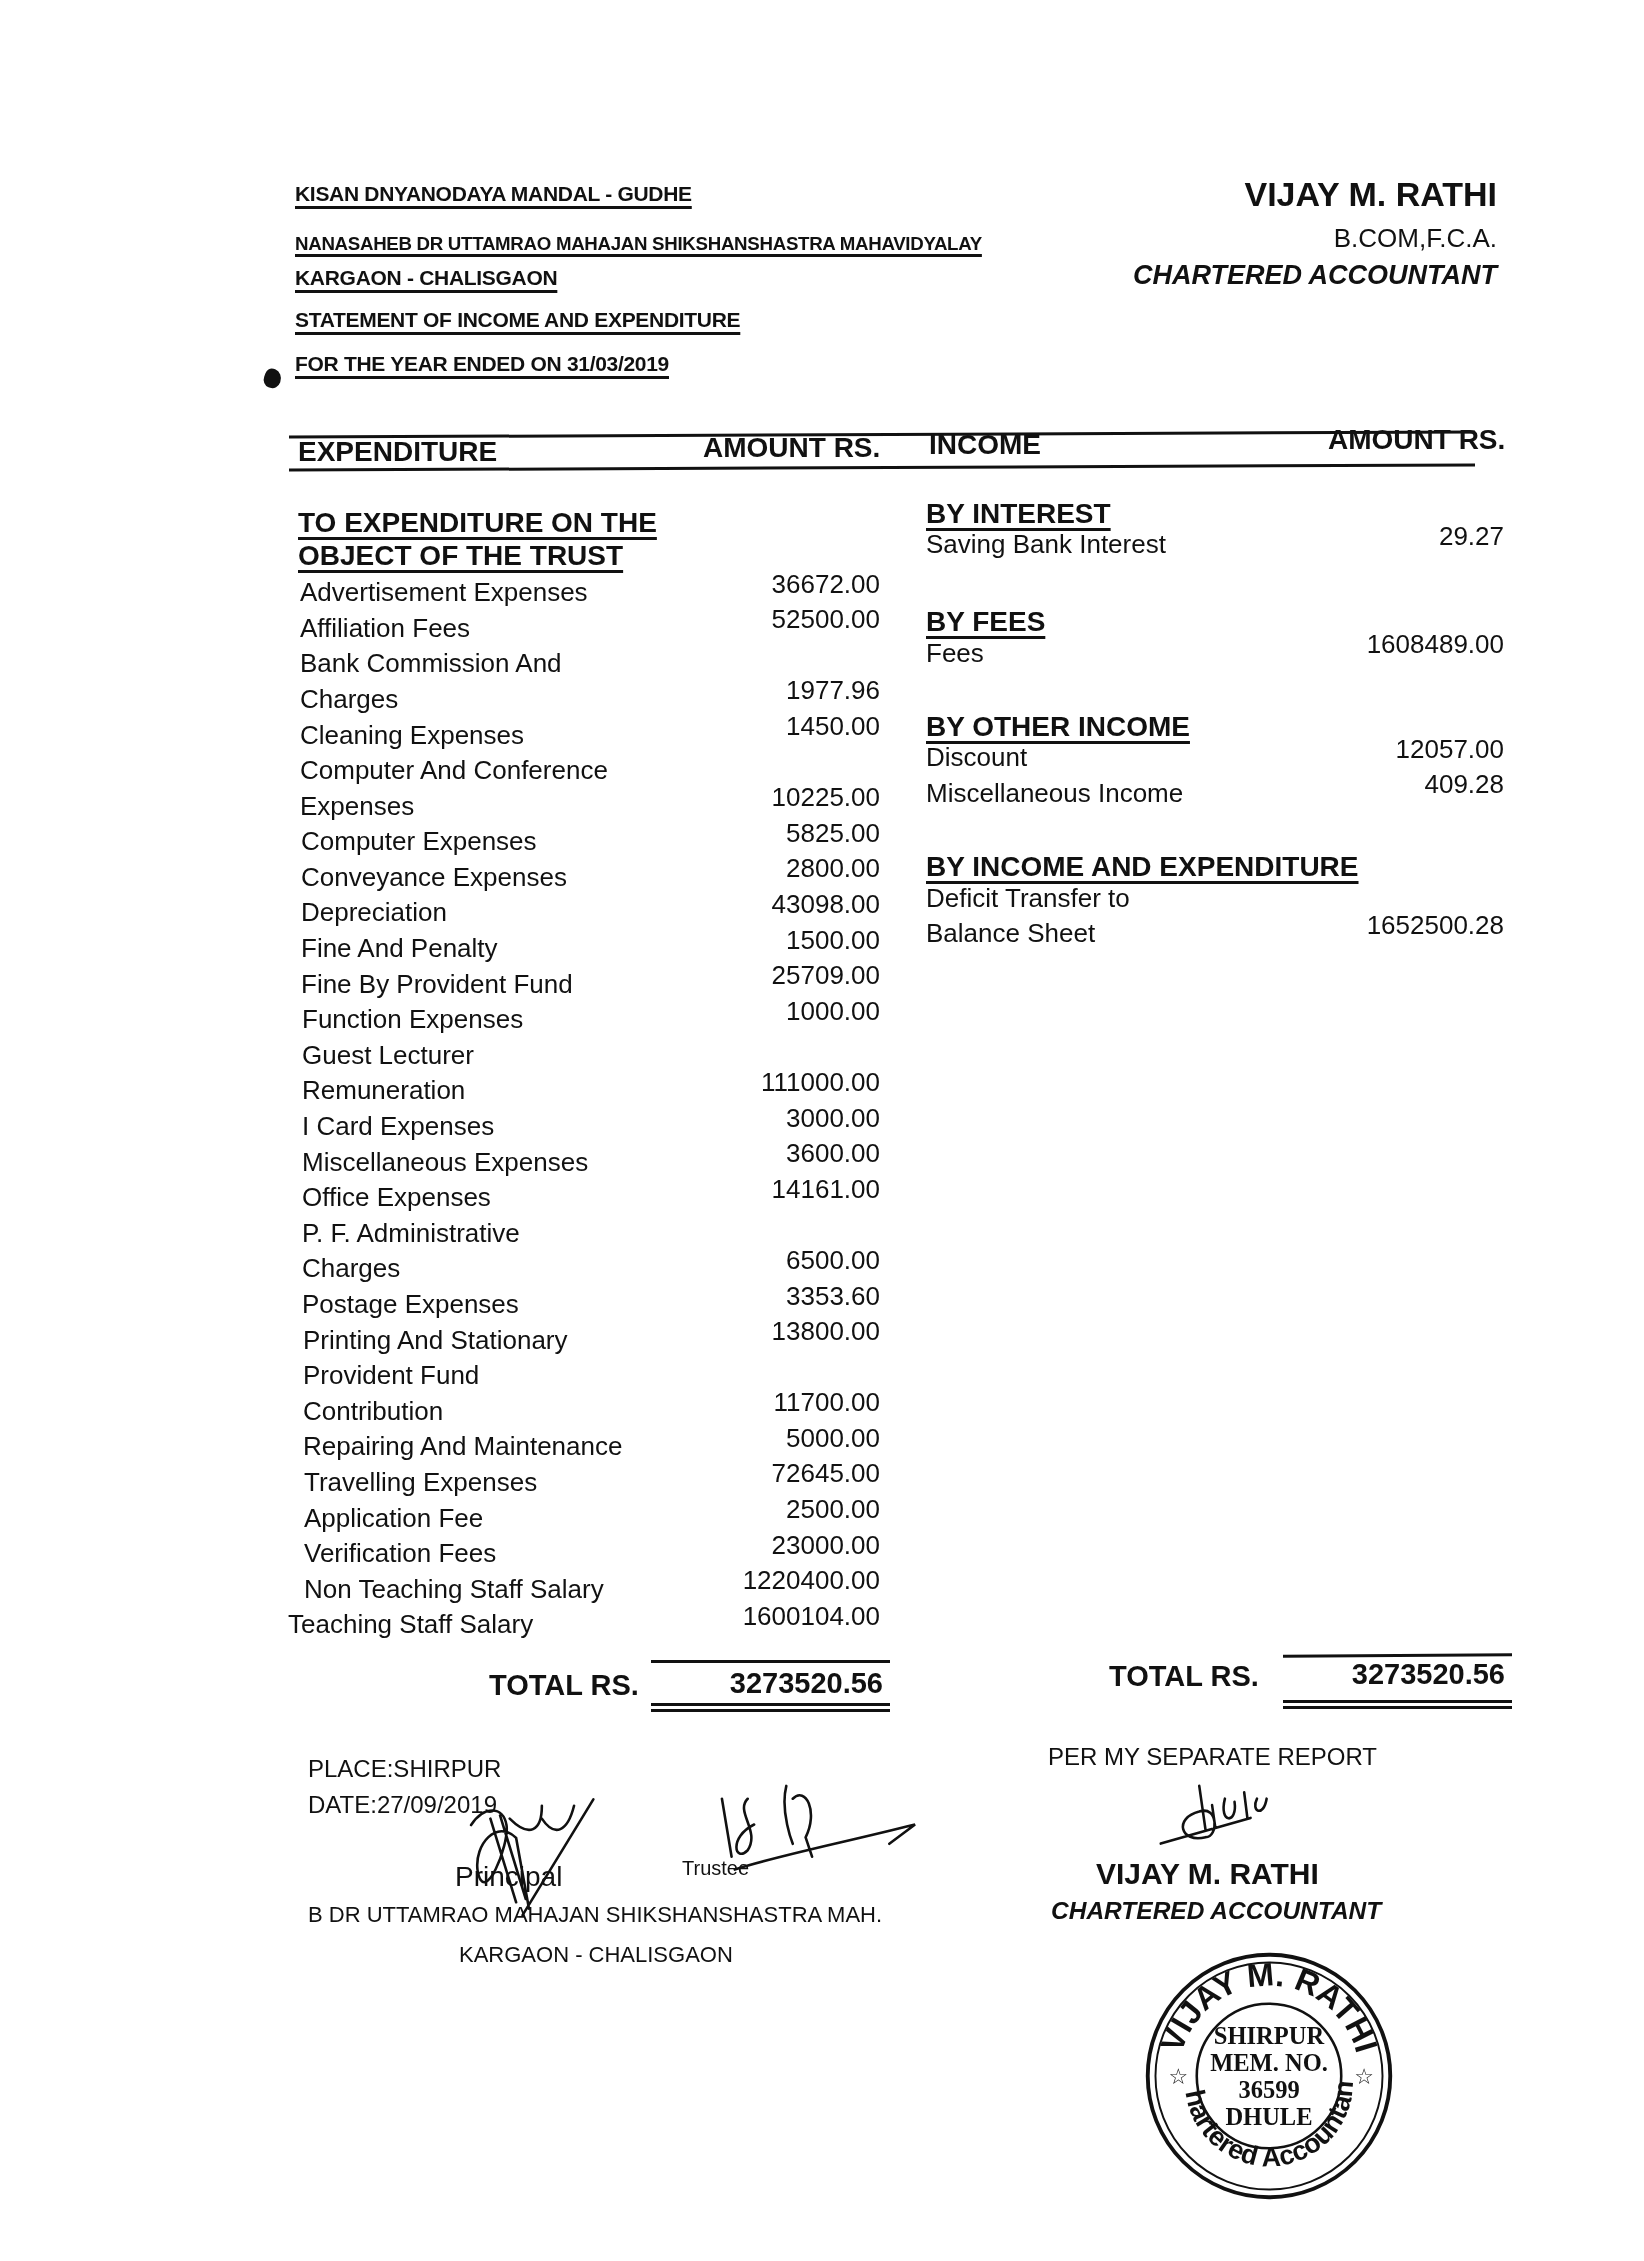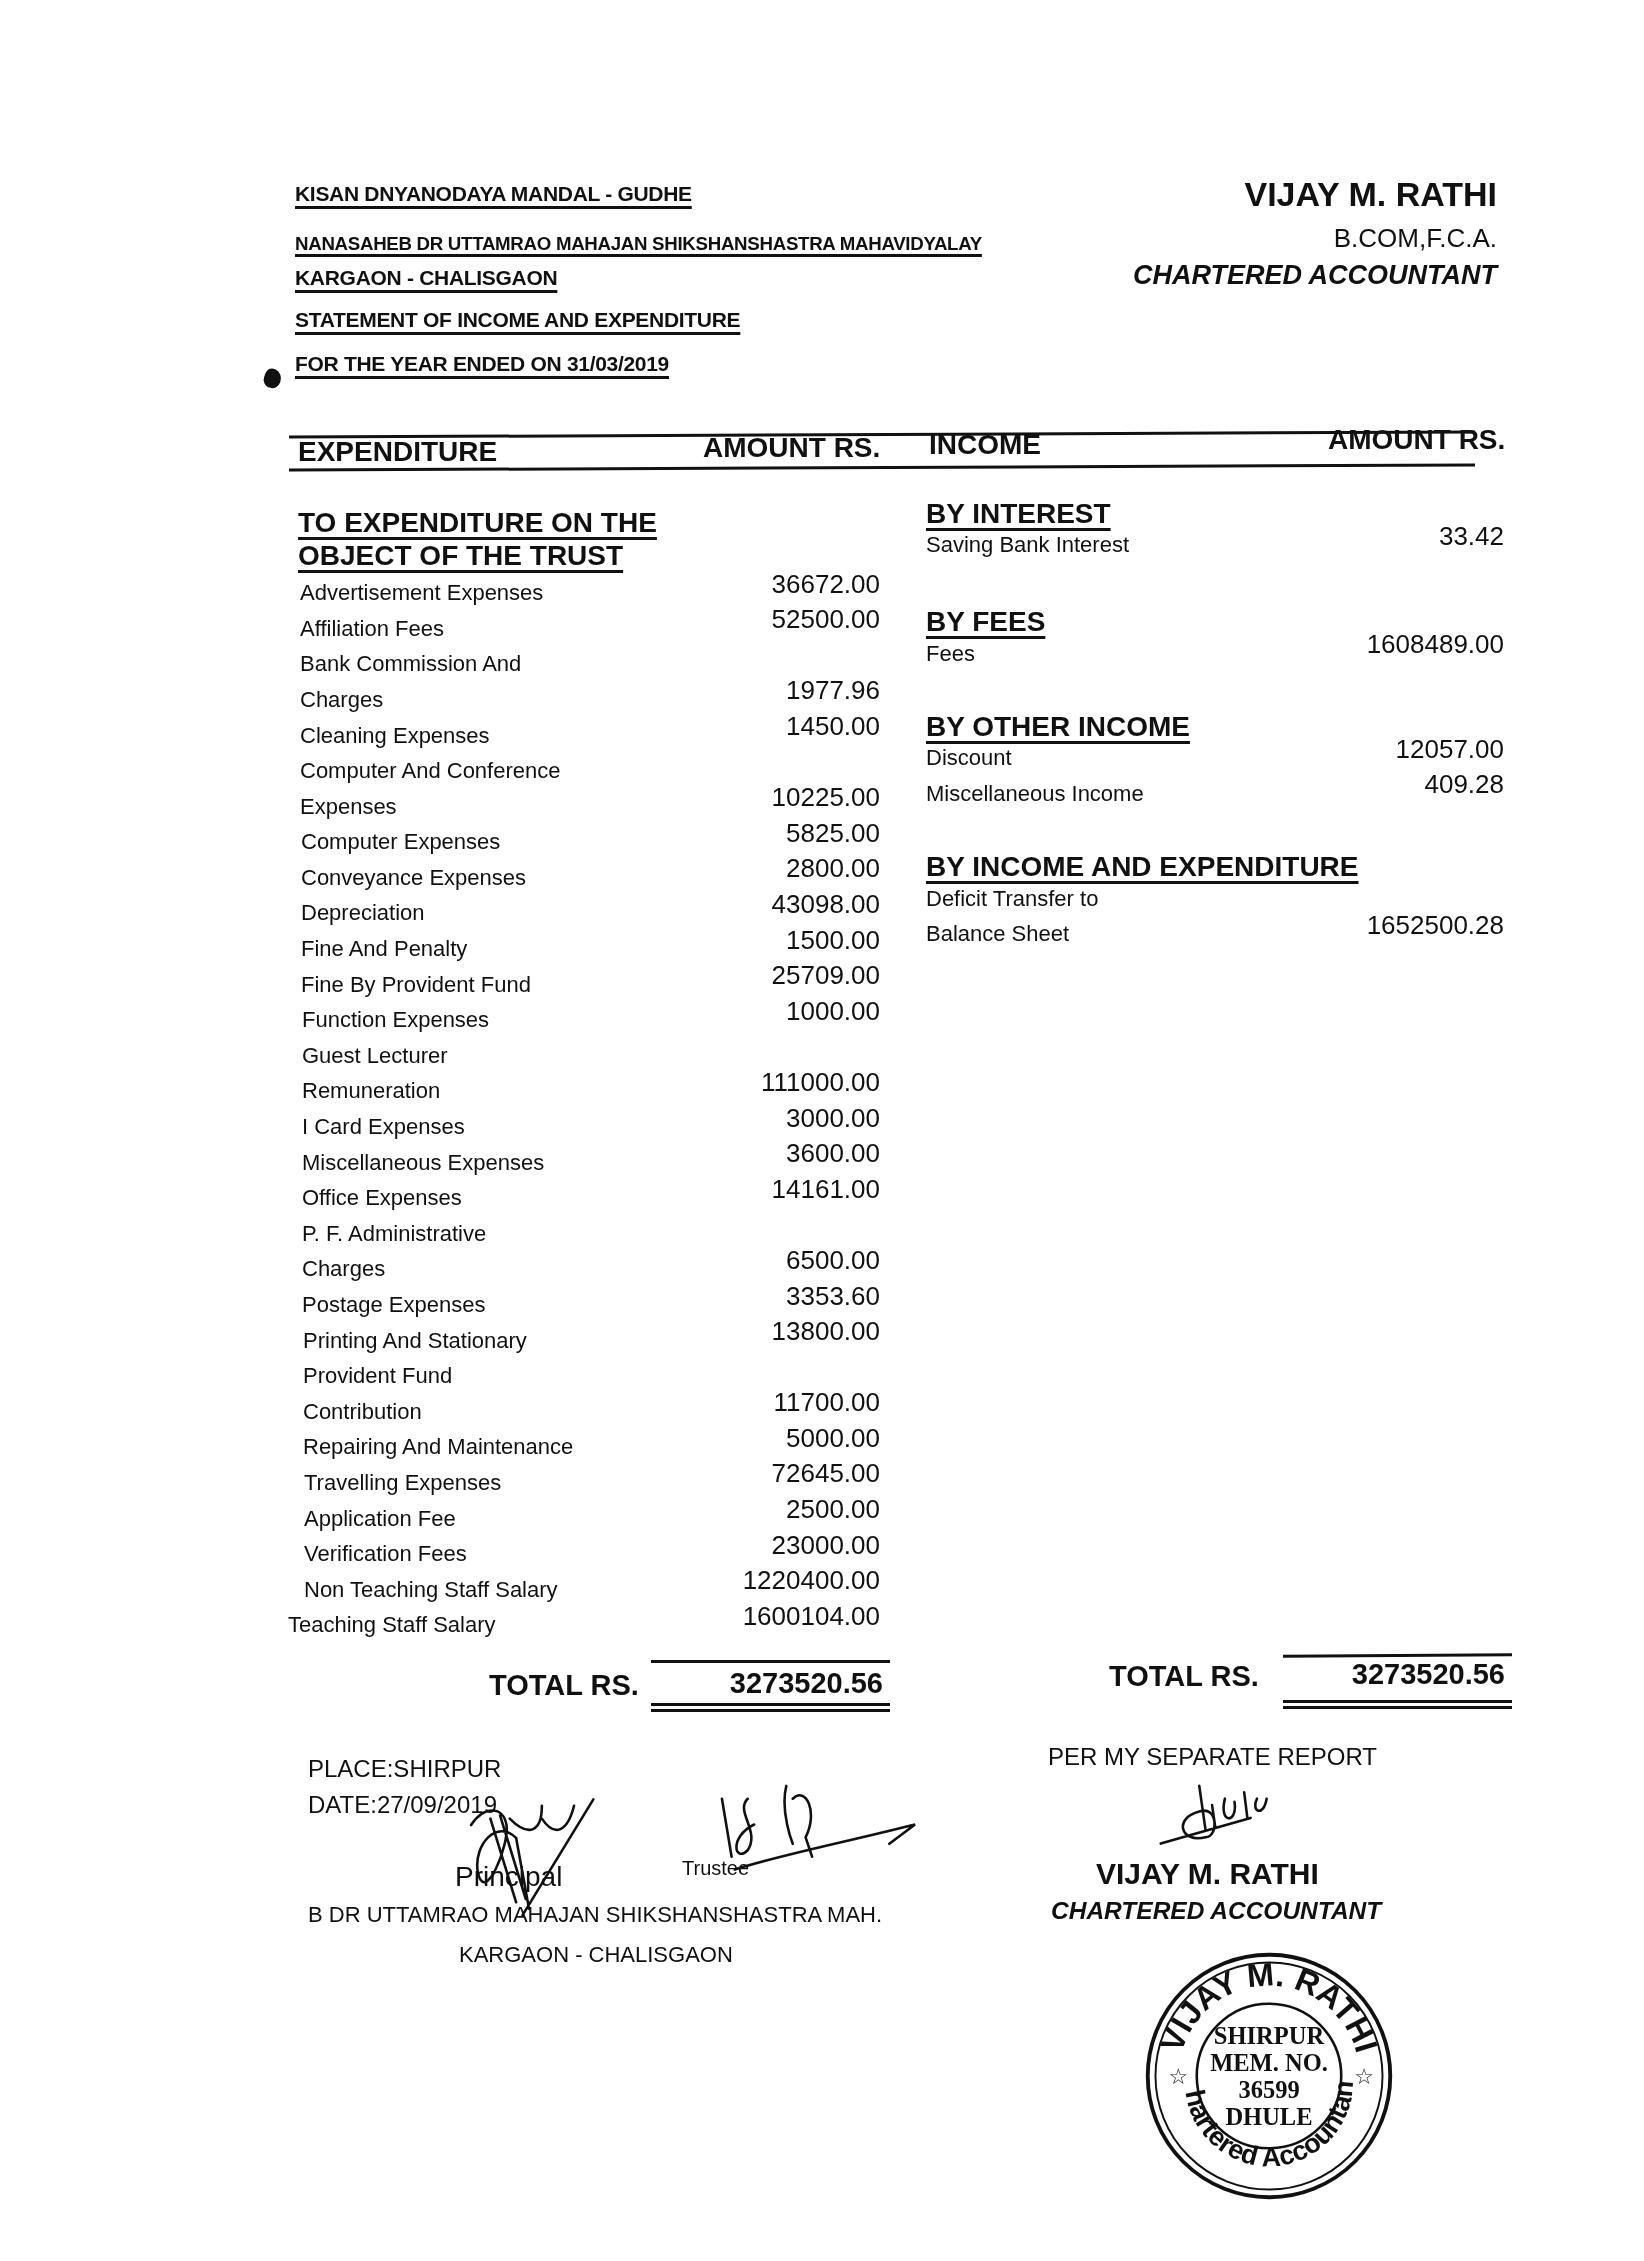--- a/index.html
+++ b/index.html
@@ -8,21 +8,21 @@
   .abs { position: absolute; }
   .hdr { font-weight: bold; text-decoration: underline; text-decoration-thickness: 3.2px; text-underline-offset: 5.2px; white-space: nowrap; letter-spacing: -0.3px; }
   .h1 { font-size: 21px; }
   .h2 { font-size: 18.7px; text-decoration-thickness: 2.6px; text-underline-offset: 3.9px; }
   .ca-name { font-size: 34px; font-weight: bold; text-align: right; }
   .ca-qual { font-size: 26px; text-align: right; }
   .ca-title { font-size: 27px; font-weight: bold; font-style: italic; text-align: right; }
   .rule { position: absolute; height: 3.2px; background: #111; }
   .colhead { font-size: 28px; font-weight: bold; white-space: nowrap; }
   .sect { font-size: 28px; font-weight: bold; text-decoration: underline; text-decoration-thickness: 3.2px; text-underline-offset: 4.5px; white-space: nowrap; }
-  .row { position: absolute; font-size: 22px; white-space: nowrap; height: 35px; line-height: 35px; }
+  .row { position: absolute; font-size: 26px; white-space: nowrap; height: 35px; line-height: 35px; }
   .amt { position: absolute; font-size: 26px; text-align: right; white-space: nowrap; }
   .total-label { font-size: 29px; font-weight: bold; white-space: nowrap; }
   .total-val { font-size: 29px; font-weight: bold; text-align: right; }
   .dbl { position: absolute; height: 2.6px; background: #111; }
   .foot { font-size: 24px; white-space: nowrap; }
   .sig { position: absolute; }
   .stamp { position: absolute; }
 </style>
 </head>
 <body>
@@ -102,21 +102,21 @@
     <div class="amt" style="left: 645px; width: 235px; top: 1530px;">23000.00</div>
     <div class="row" style="left: 304px; top: 1572px;">Non Teaching Staff Salary</div>
     <div class="amt" style="left: 645px; width: 235px; top: 1565px;">1220400.00</div>
     <div class="row" style="left: 288px; top: 1607px; text-align: center;">Teaching Staff Salary</div>
     <div class="amt" style="left: 645px; width: 235px; top: 1601px;">1600104.00</div>
   </div>
 
 <div id="inc-rows">
     <div class="abs sect" style="left: 926px; top: 498px;">BY INTEREST</div>
     <div class="row" style="left: 926px; top: 527px;">Saving Bank Interest</div>
-    <div class="amt" style="left: 1264px; width: 240px; top: 521px;">33.42</div>
+    <div class="amt" style="left: 1264px; width: 240px; top: 521px;">29.27</div>
     <div class="abs sect" style="left: 926px; top: 606px;">BY FEES</div>
     <div class="row" style="left: 926px; top: 636px;">Fees</div>
     <div class="amt" style="left: 1264px; width: 240px; top: 629px;">1608489.00</div>
     <div class="abs sect" style="left: 926px; top: 711px;">BY OTHER INCOME</div>
     <div class="row" style="left: 926px; top: 740px;">Discount</div>
     <div class="amt" style="left: 1264px; width: 240px; top: 734px;">12057.00</div>
     <div class="row" style="left: 926px; top: 776px;">Miscellaneous Income</div>
     <div class="amt" style="left: 1264px; width: 240px; top: 769px;">409.28</div>
     <div class="abs sect" style="left: 926px; top: 851px;">BY INCOME AND EXPENDITURE</div>
     <div class="row" style="left: 926px; top: 881px;">Deficit Transfer to</div>

